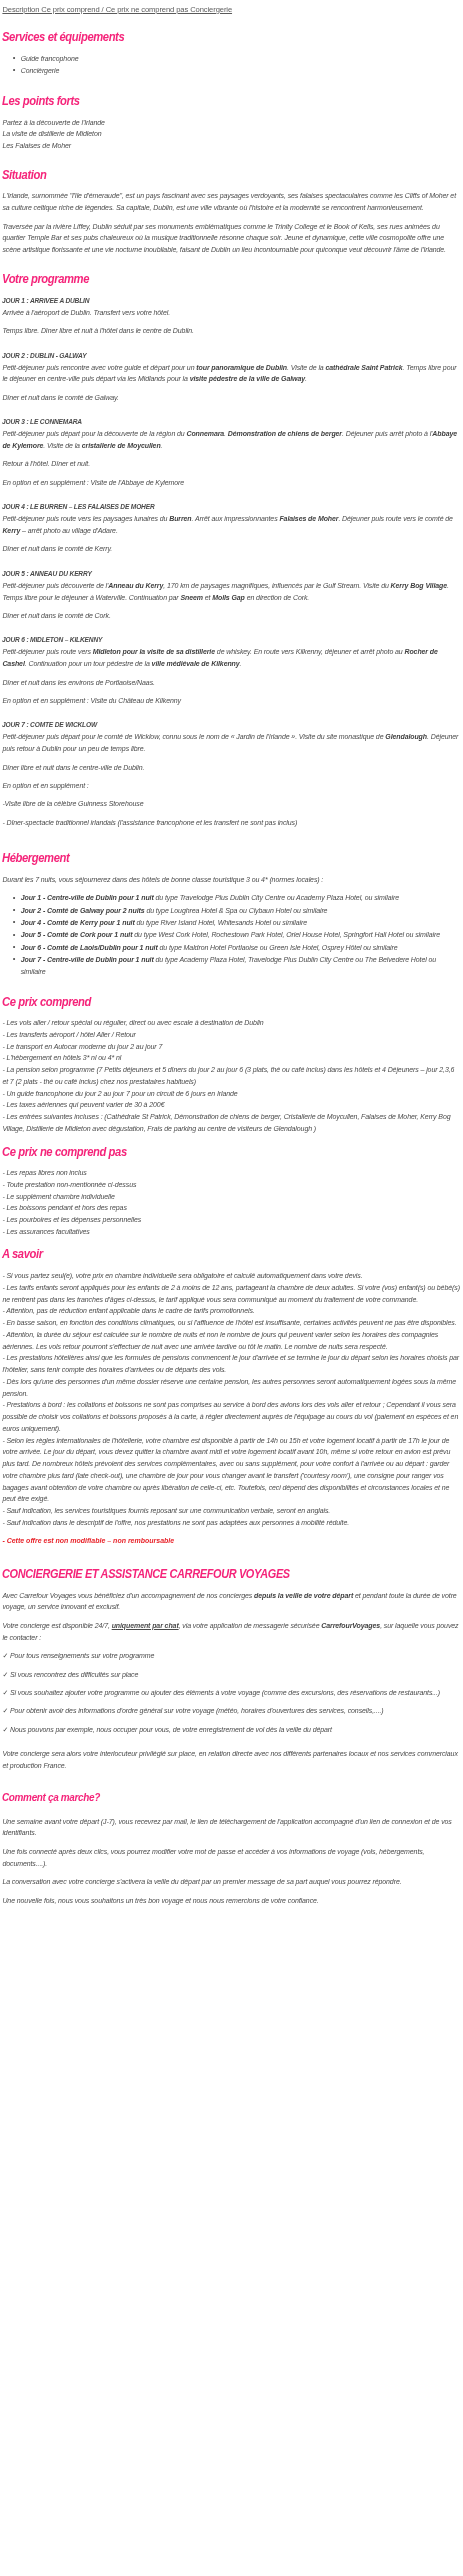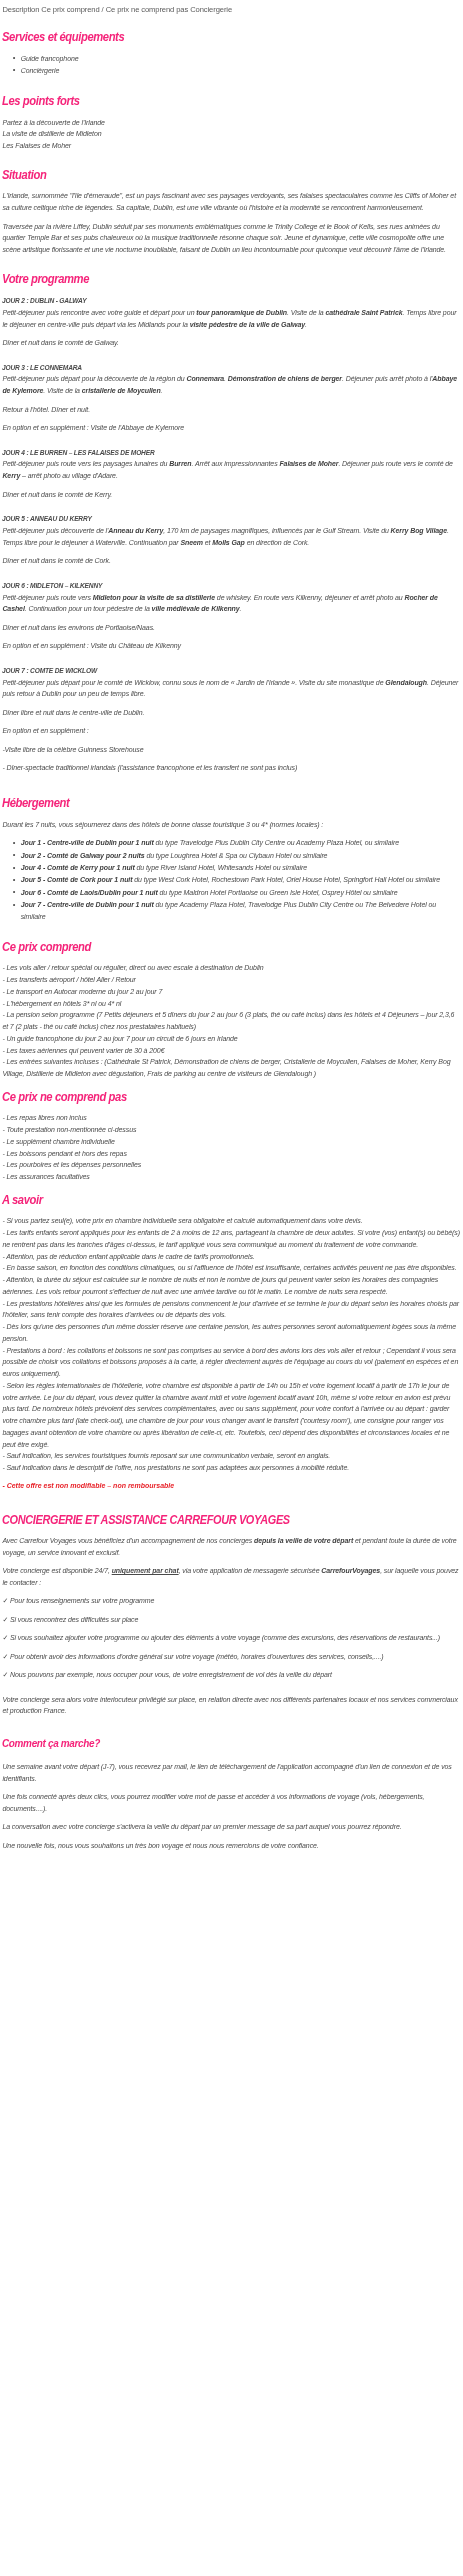--- a/index.html
+++ b/index.html
@@ -23,20 +23,21 @@
   }
   
   .top-line {
     font-family: "Liberation Sans", sans-serif;
     font-size: 7.6px;
     font-style: normal;
     color: #5a5a5a;
     letter-spacing: -0.1px;
     margin: 1.8px 0 16px 0;
     line-height: 1.2;
+    text-decoration: underline;
   }
   
   h2.section-title {
     font-family: "Liberation Sans", sans-serif;
     font-style: italic;
     font-weight: bold;
     color: #F5247A;
     font-size: 13.4px;
     line-height: 1.05;
     letter-spacing: -0.5px;
@@ -147,20 +148,26 @@
   <div class="gap-lg"></div>
 
   <h2 class="section-title">Situation</h2>
   <p class="body">L'Irlande, surnommée "l'île d'émeraude", est un pays fascinant avec ses paysages verdoyants, ses falaises spectaculaires comme les Cliffs of Moher et sa culture celtique riche de légendes. Sa capitale, Dublin, est une ville vibrante où l'histoire et la modernité se rencontrent harmonieusement.</p>
   <p class="body">Traversée par la rivière Liffey, Dublin séduit par ses monuments emblématiques comme le Trinity College et le Book of Kells, ses rues animées du quartier Temple Bar et ses pubs chaleureux où la musique traditionnelle résonne chaque soir. Jeune et dynamique, cette ville cosmopolite offre une scène artistique florissante et une vie nocturne inoubliable, faisant de Dublin un lieu incontournable pour quiconque veut découvrir l'âme de l'Irlande.</p>
 
   <div class="gap-md"></div>
 
   <h2 class="section-title">Votre programme</h2>
   <div id="programme-days">
+      <div>
+        <h3 class="day-title">JOUR 1 : ARRIVEE A DUBLIN</h3>
+        <p class="body">Arrivée à l'aéroport de Dublin. Transfert vers votre hôtel.</p>
+        <p class="body">Temps libre. Dîner libre et nuit à l'hôtel dans le centre de Dublin.</p>
+        <div class="gap-sm"></div>
+      </div>
       <div>
         <h3 class="day-title">JOUR 2 : DUBLIN - GALWAY</h3>
         <p class="body">Petit-déjeuner puis rencontre avec votre guide et départ pour un <b>tour panoramique de Dublin</b>. Visite de la <b>cathédrale Saint Patrick</b>. Temps libre pour le déjeuner en centre-ville puis départ via les Midlands pour la <b>visite pédestre de la ville de Galway</b>.</p>
         <p class="body">Dîner et nuit dans le comté de Galway.</p>
         <div class="gap-sm"></div>
       </div>
       <div>
         <h3 class="day-title">JOUR 3 : LE CONNEMARA</h3>
         <p class="body">Petit-déjeuner puis départ pour la découverte de la région du <b>Connemara</b>. <b>Démonstration de chiens de berger</b>. Déjeuner puis arrêt photo à l'<b>Abbaye de Kylemore</b>. Visite de la <b>cristallerie de Moycullen</b>.</p>
         <p class="body">Retour à l'hôtel. Dîner et nuit.</p>

